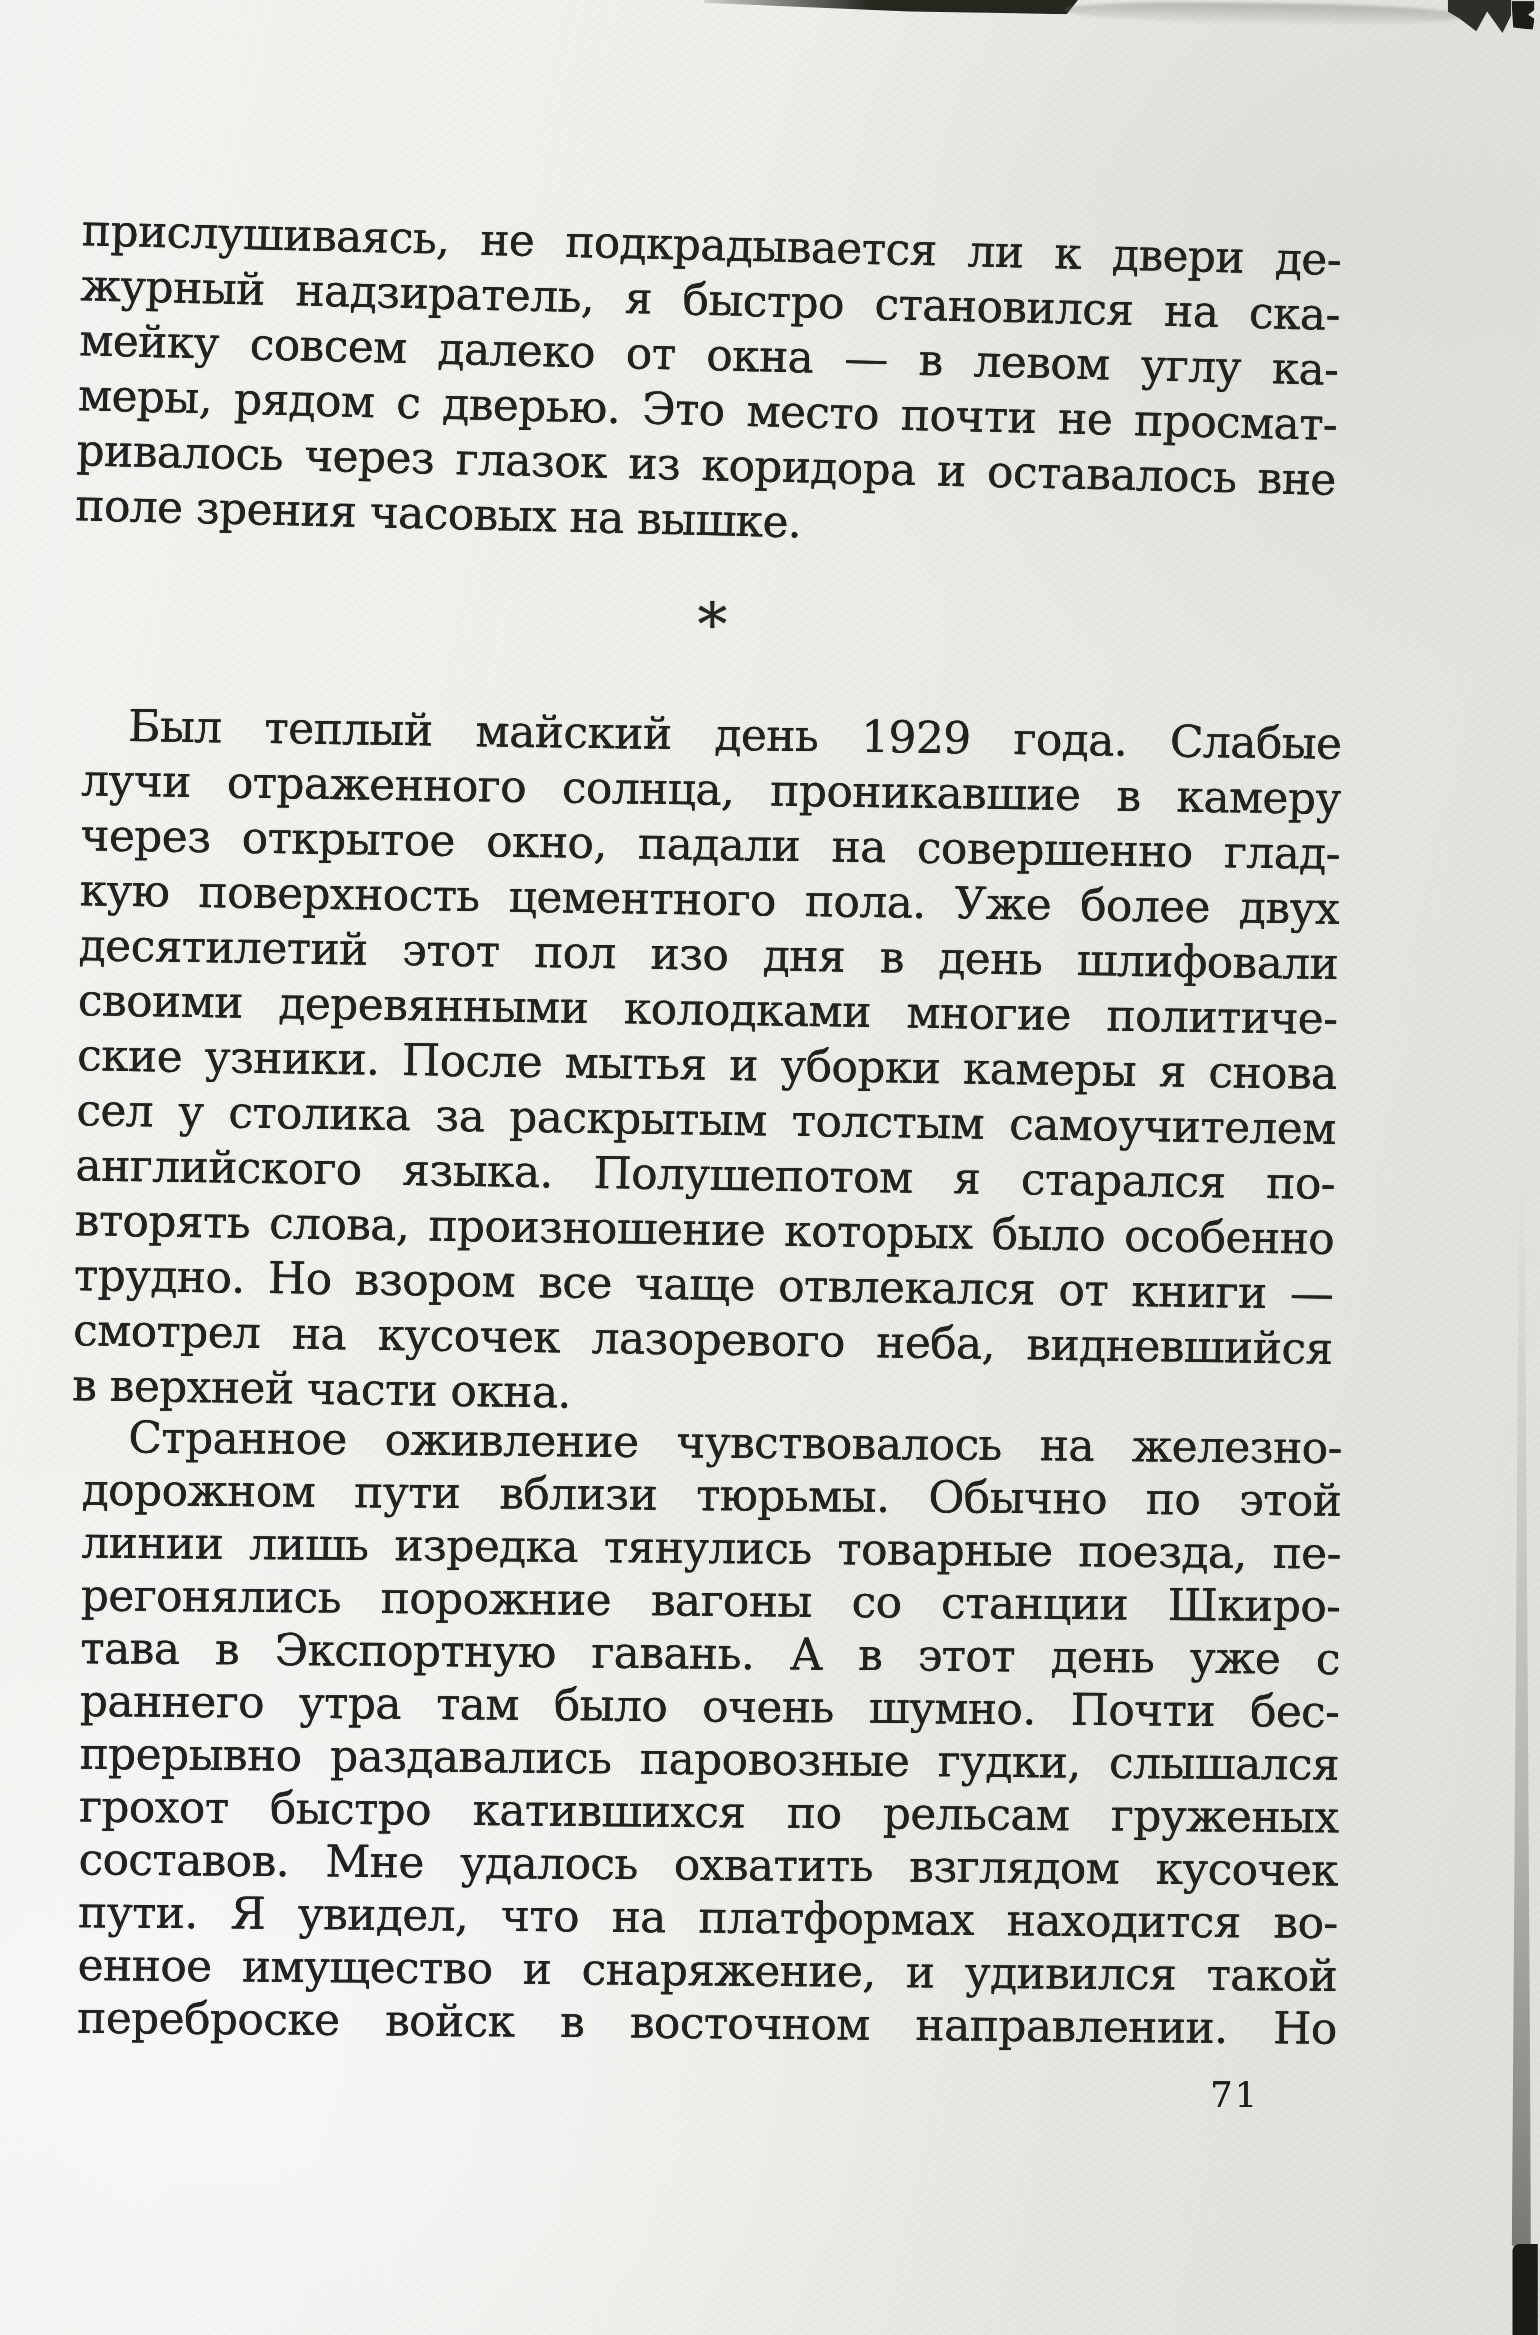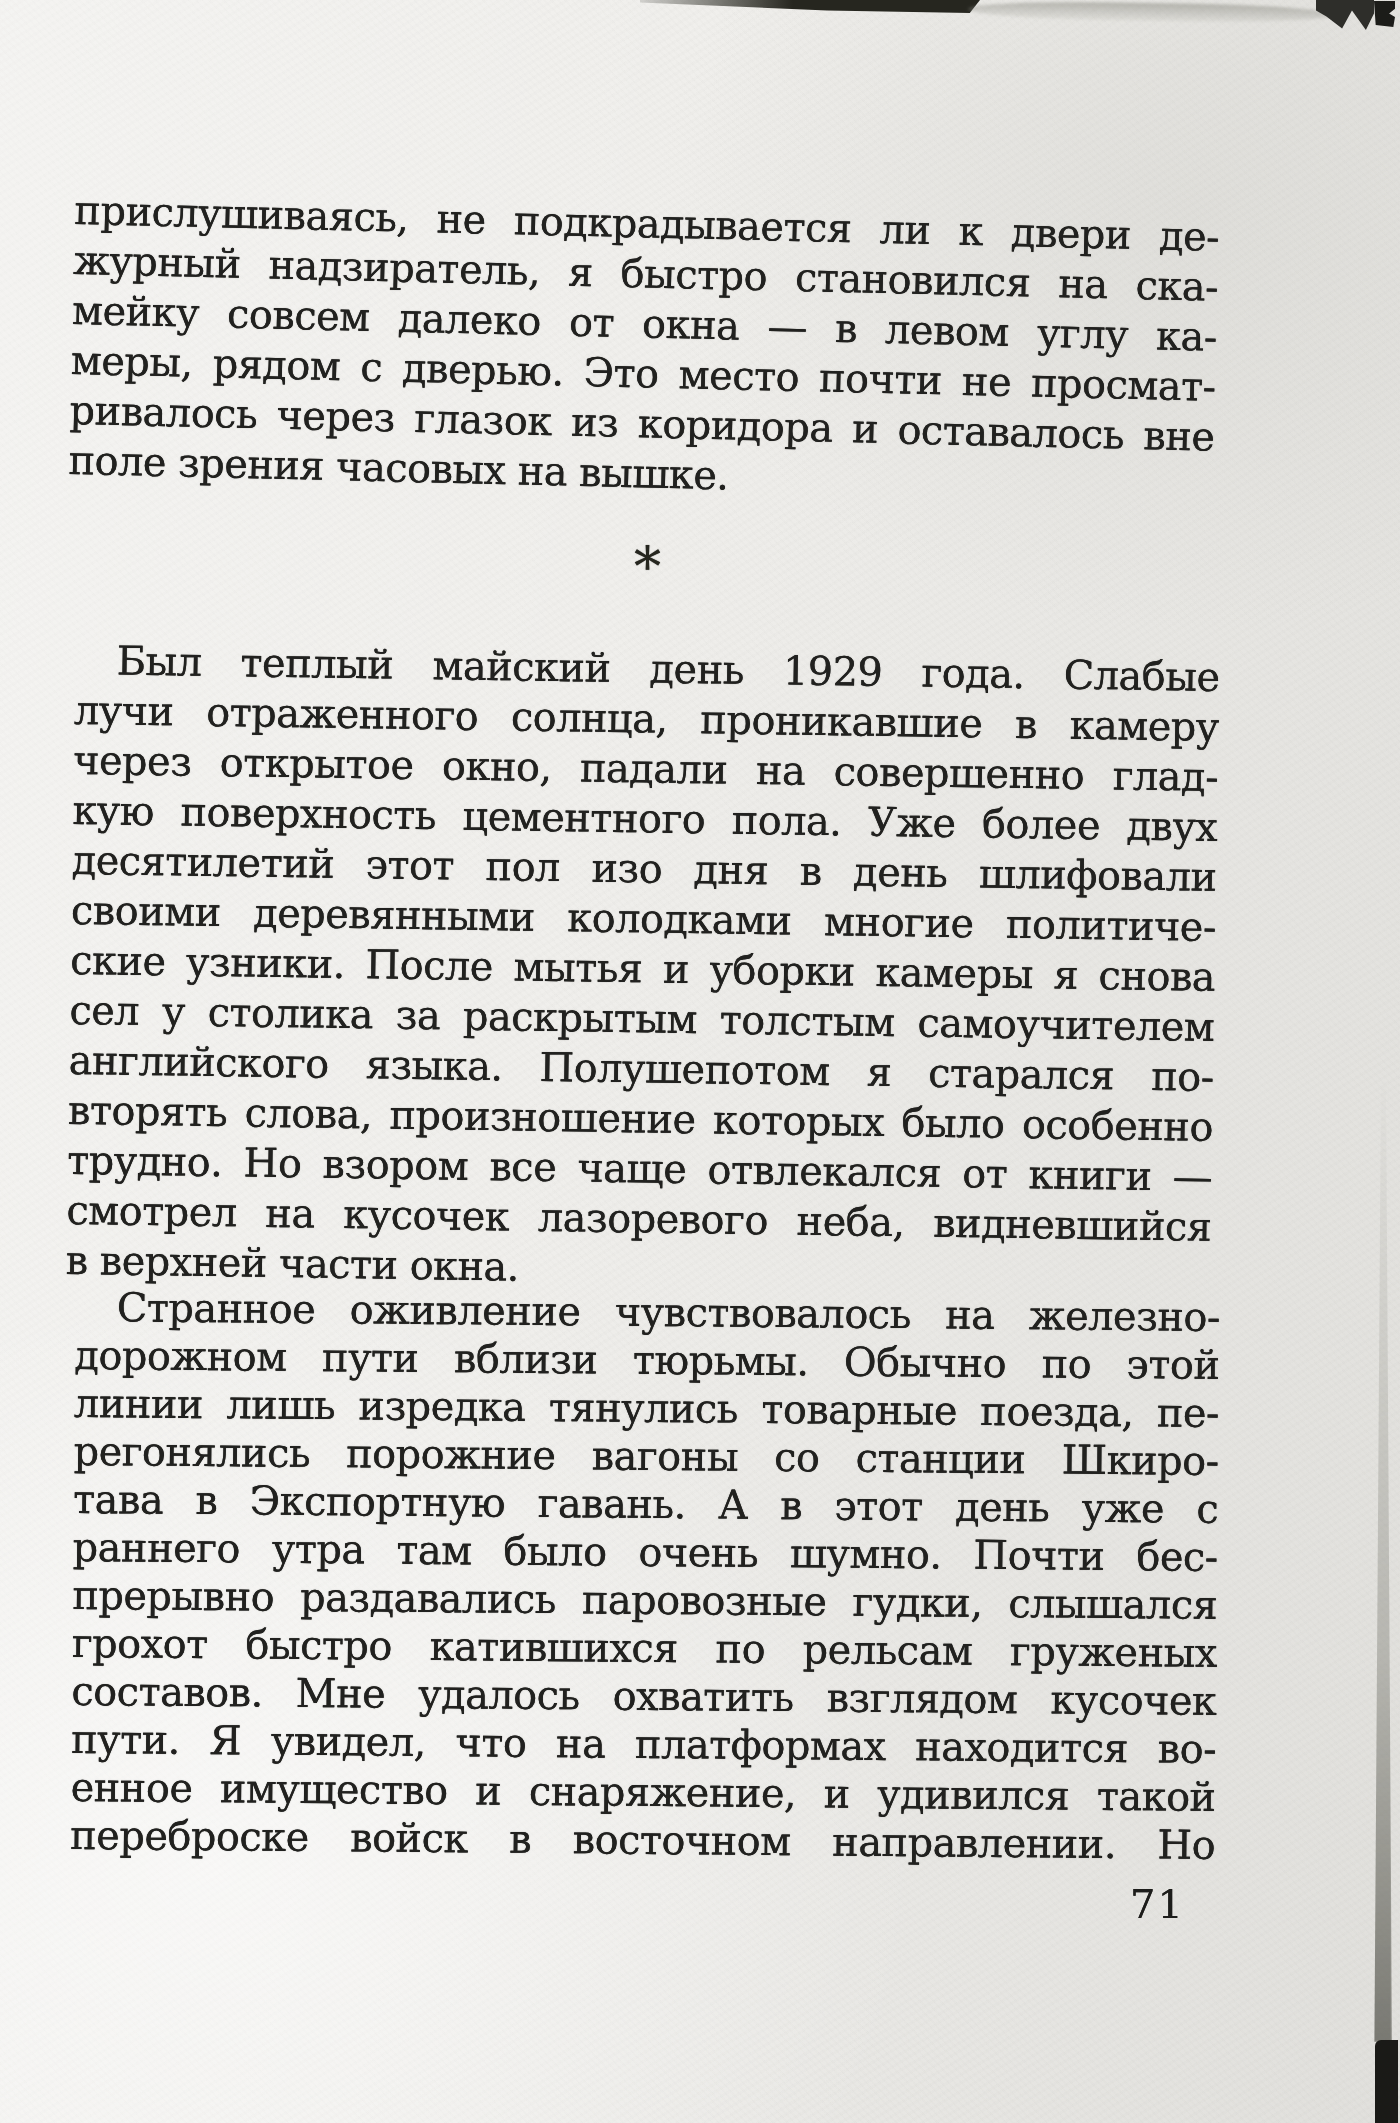--- a/index.html
+++ b/index.html
@@ -55,22 +55,22 @@
     line-height: 54px;
     color: #26261f;
     text-shadow: 0 0 1px rgba(30,30,25,0.8);
   }
 
   .page-number {
     position: absolute;
     left: 1060px;
     top: 1882px;
     width: 125px;
-    text-align: right;
-    font-size: 40px;
+    text-align: center;
+    font-size: 32px;
     line-height: 44px;
     letter-spacing: 2px;
     color: #1d1d1b;
     text-shadow: 0 0 0.6px rgba(20,20,18,0.9);
   }
 
   
   .artifact { position: absolute; pointer-events: none; }
 
   .top-band {

